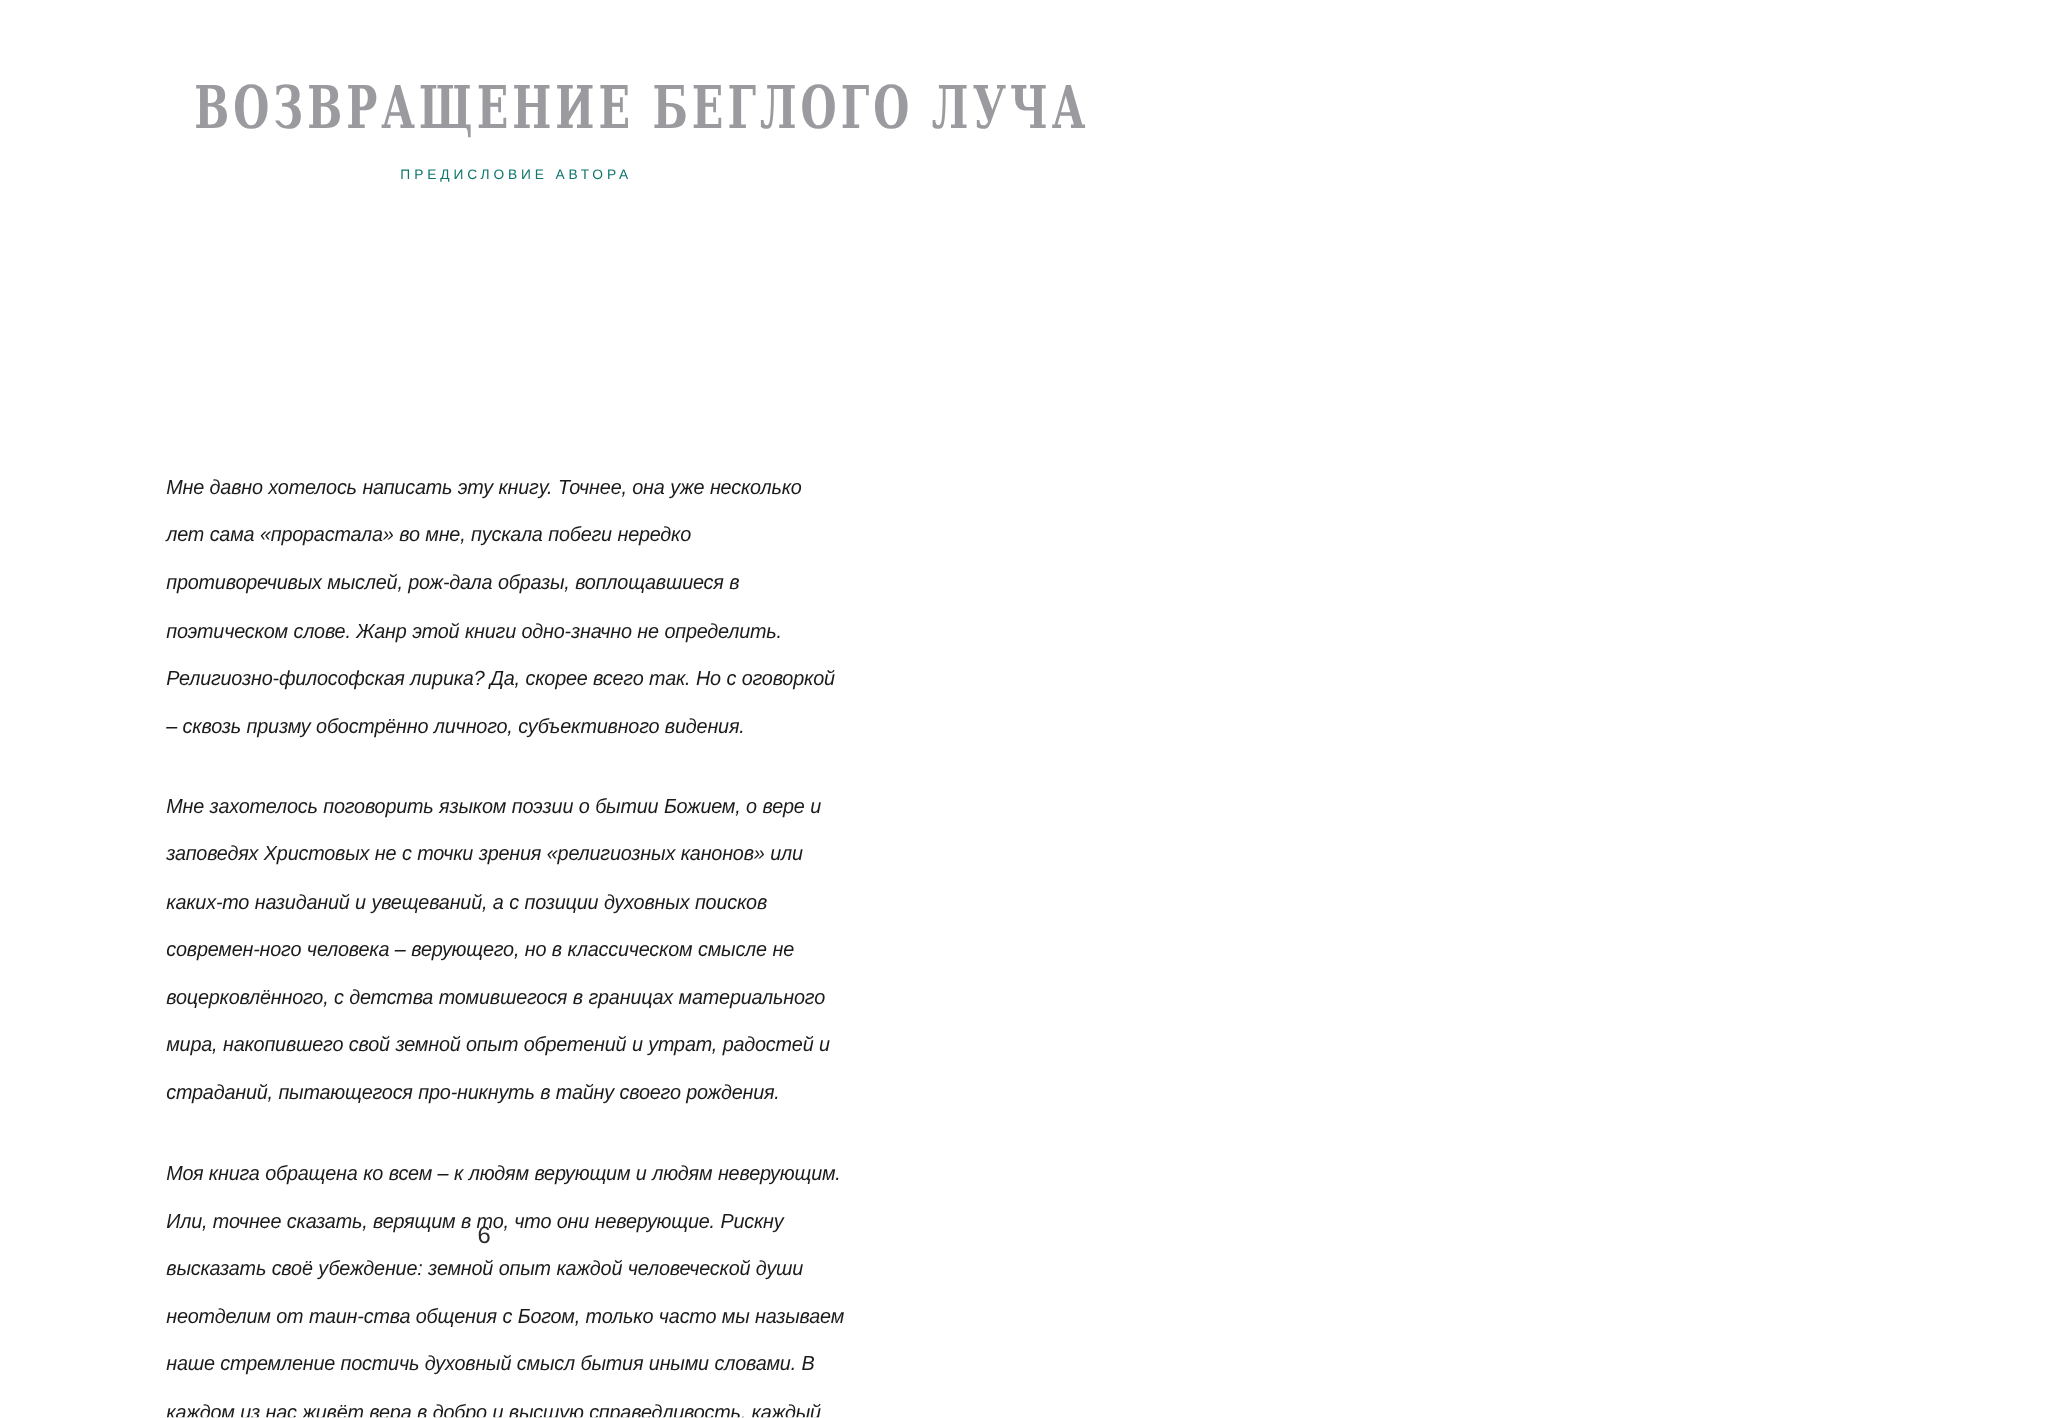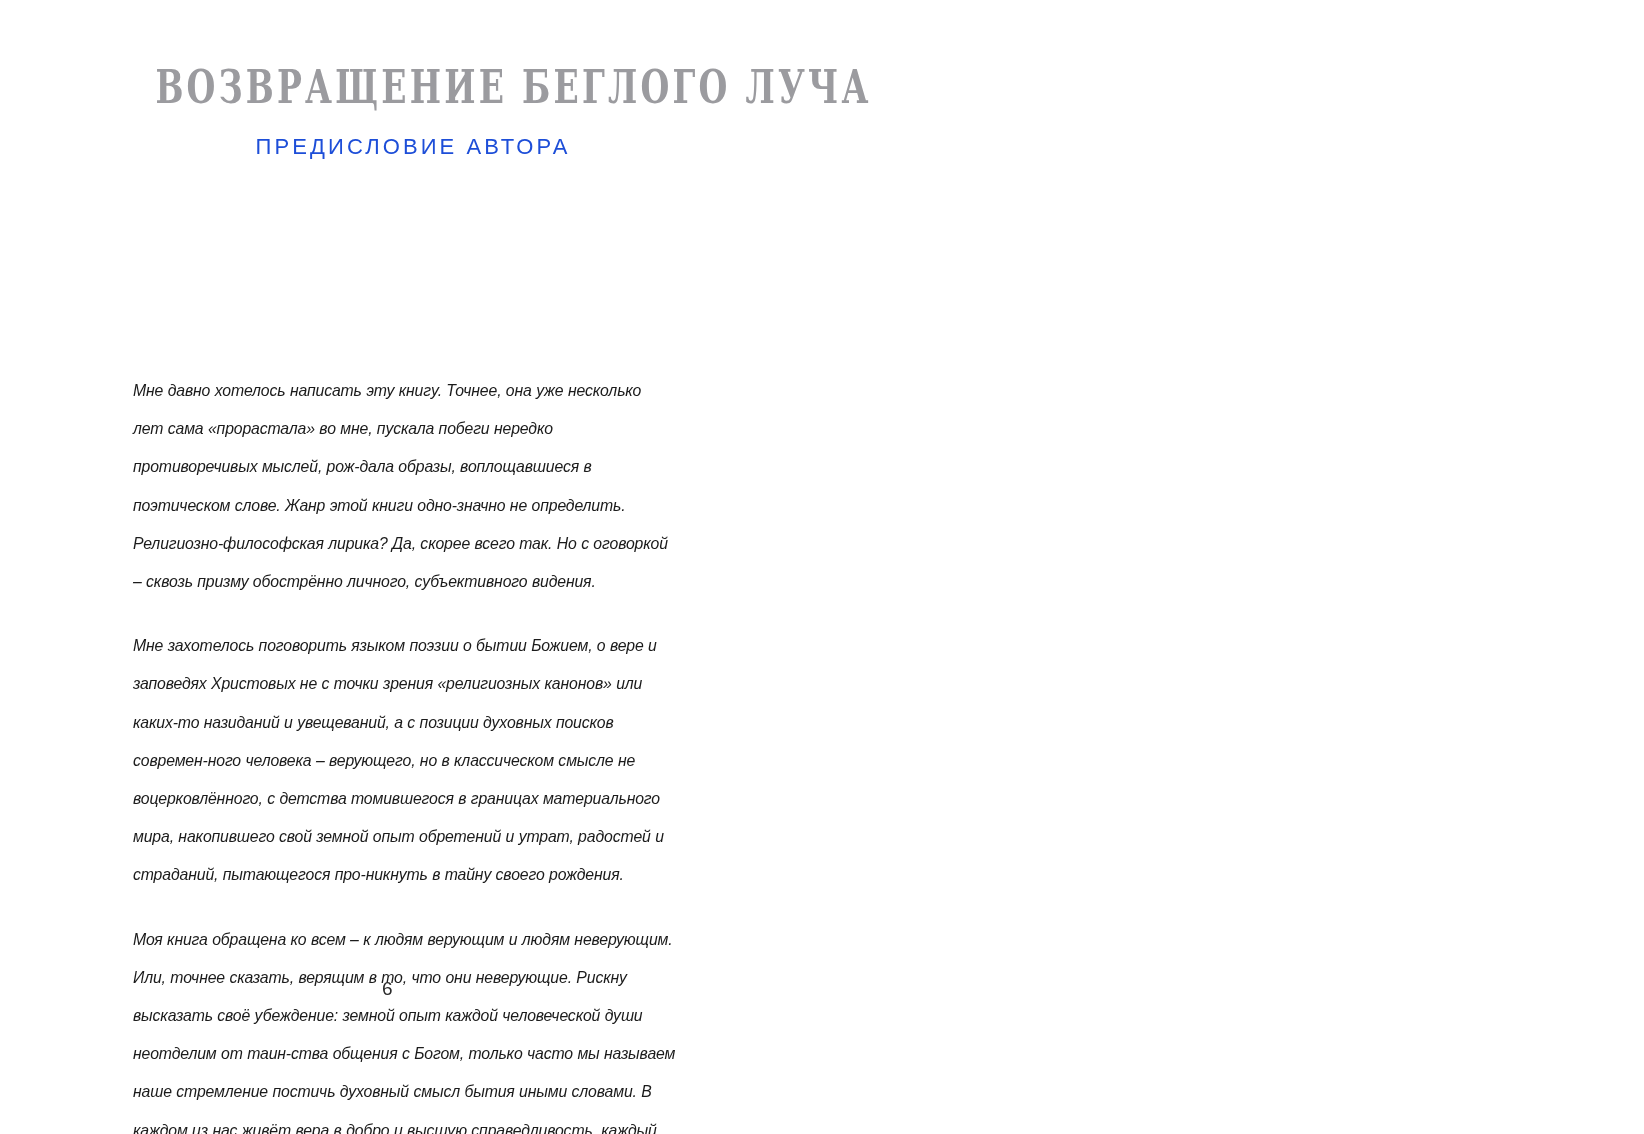--- a/index.html
+++ b/index.html
@@ -46,23 +46,23 @@
     font-stretch: condensed;
     transform: scaleX(0.92) scaleY(1.18);
     transform-origin: center top;
     white-space: nowrap;
     -webkit-font-smoothing: none;
   }
   .section-label {
     margin-top: 30px;
     font-family: "Liberation Sans", "DejaVu Sans", sans-serif;
     font-weight: 400;
-    font-size: 22px;
+    font-size: 11px;
     letter-spacing: 3.1px;
-    color: #1d4ed8;
+    color: #0f766e;
     text-transform: uppercase;
     white-space: nowrap;
   }
 
   
   .column {
     position: absolute;
     box-sizing: border-box;
   }
   .column-left {

